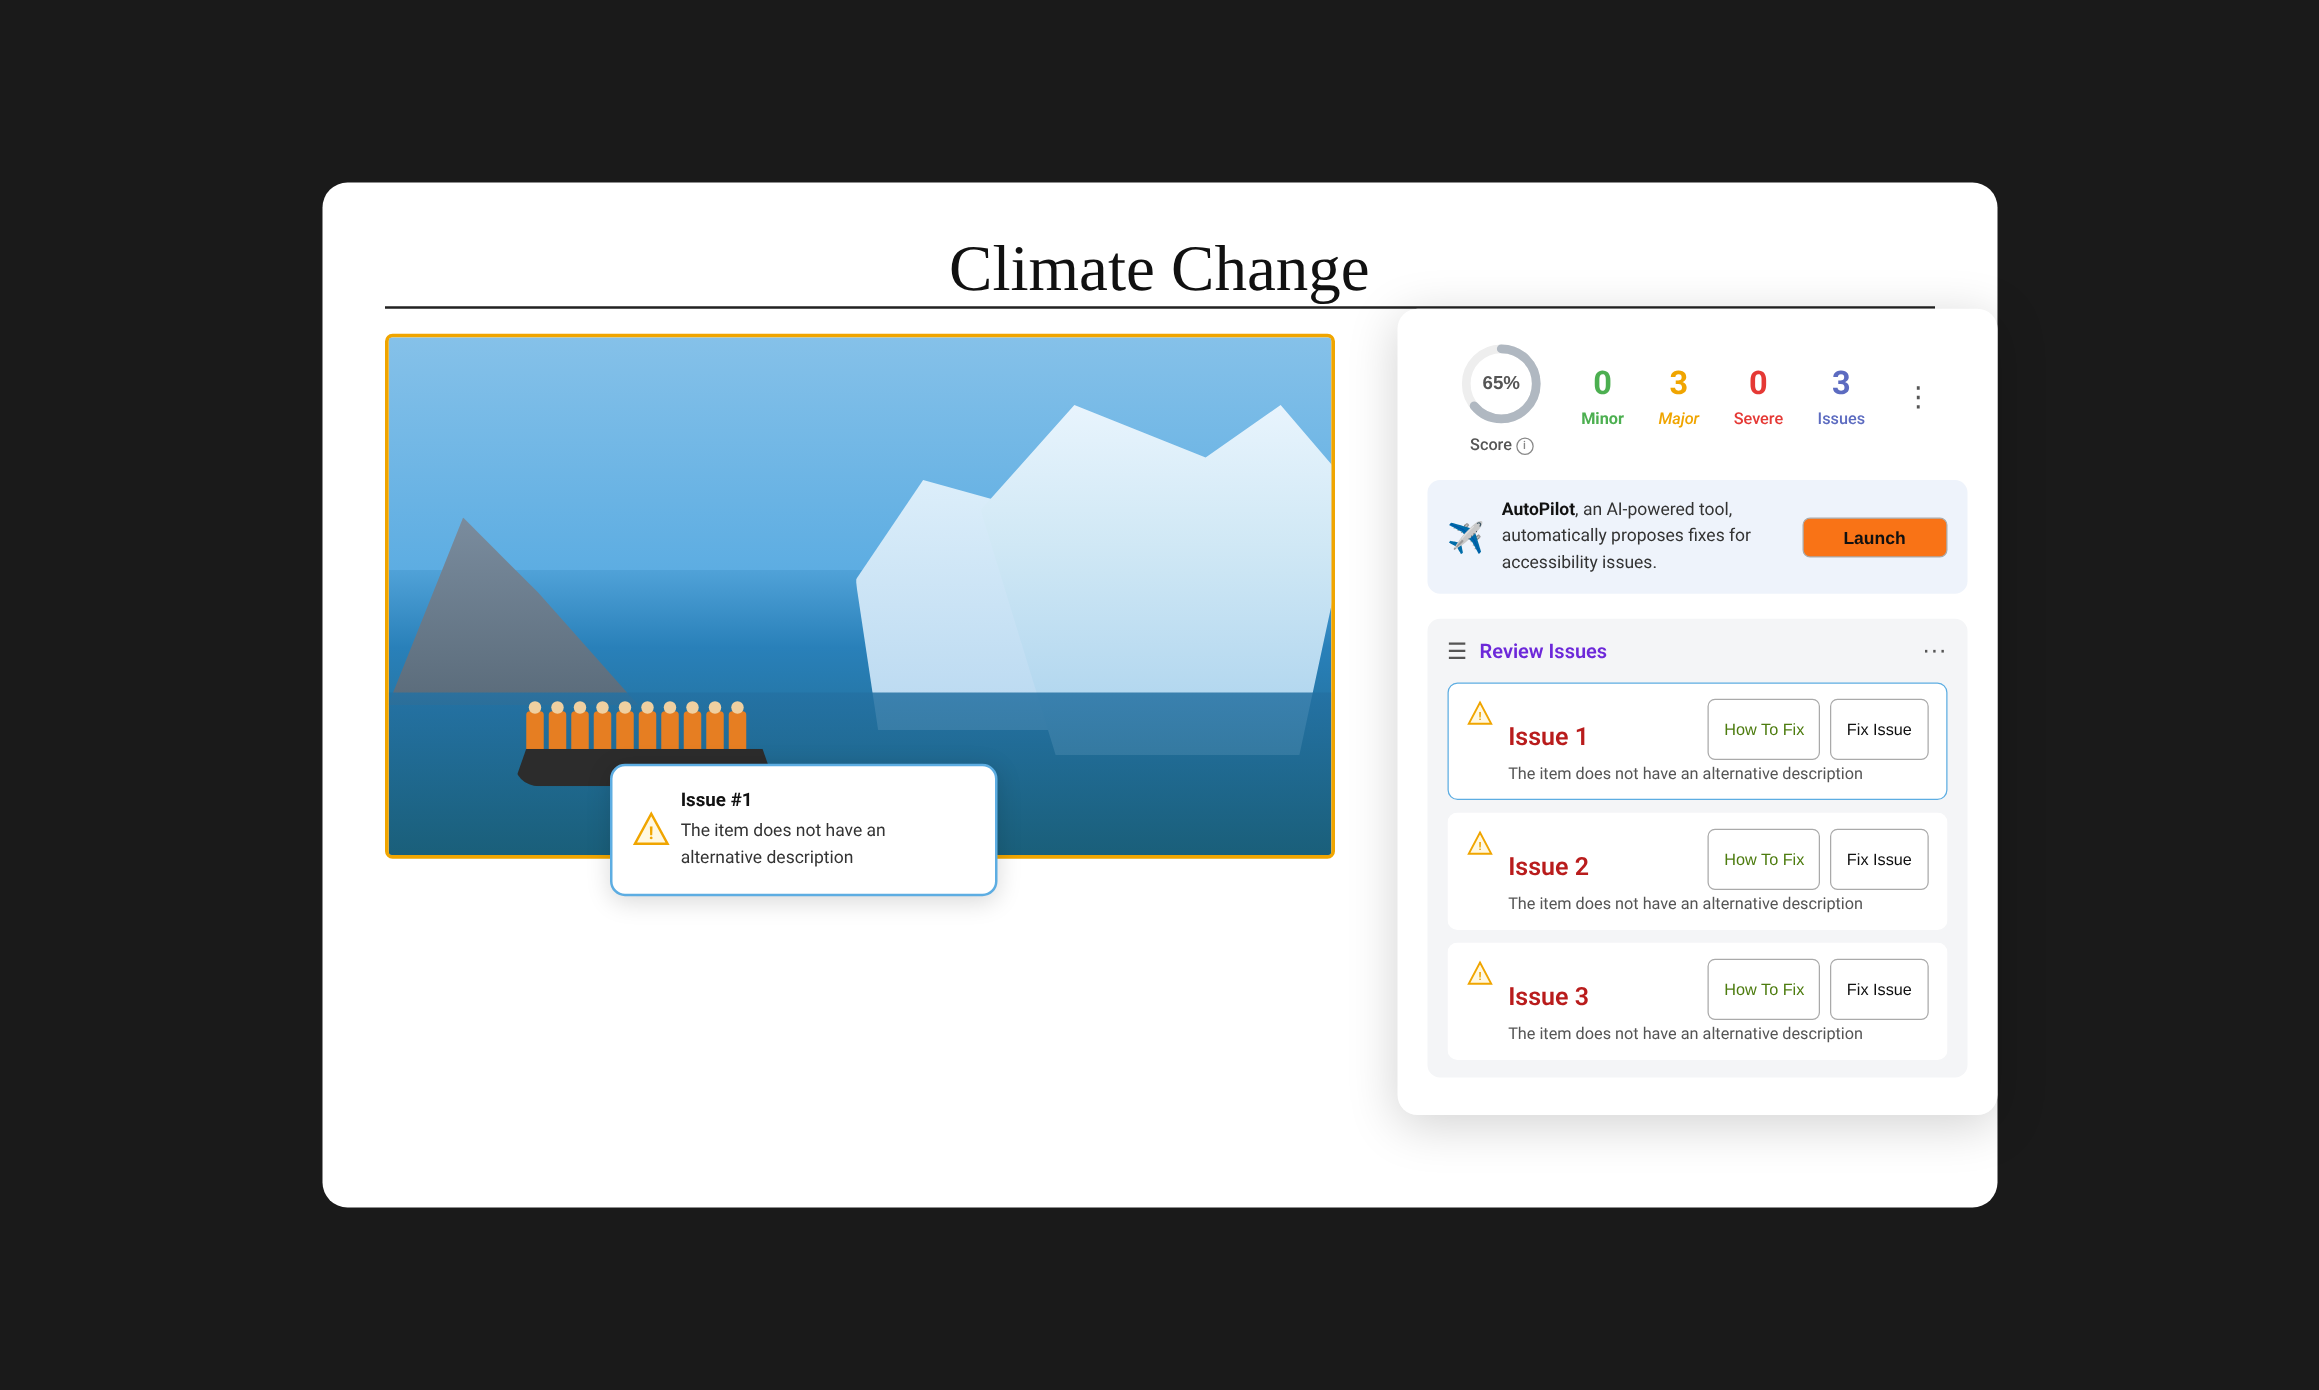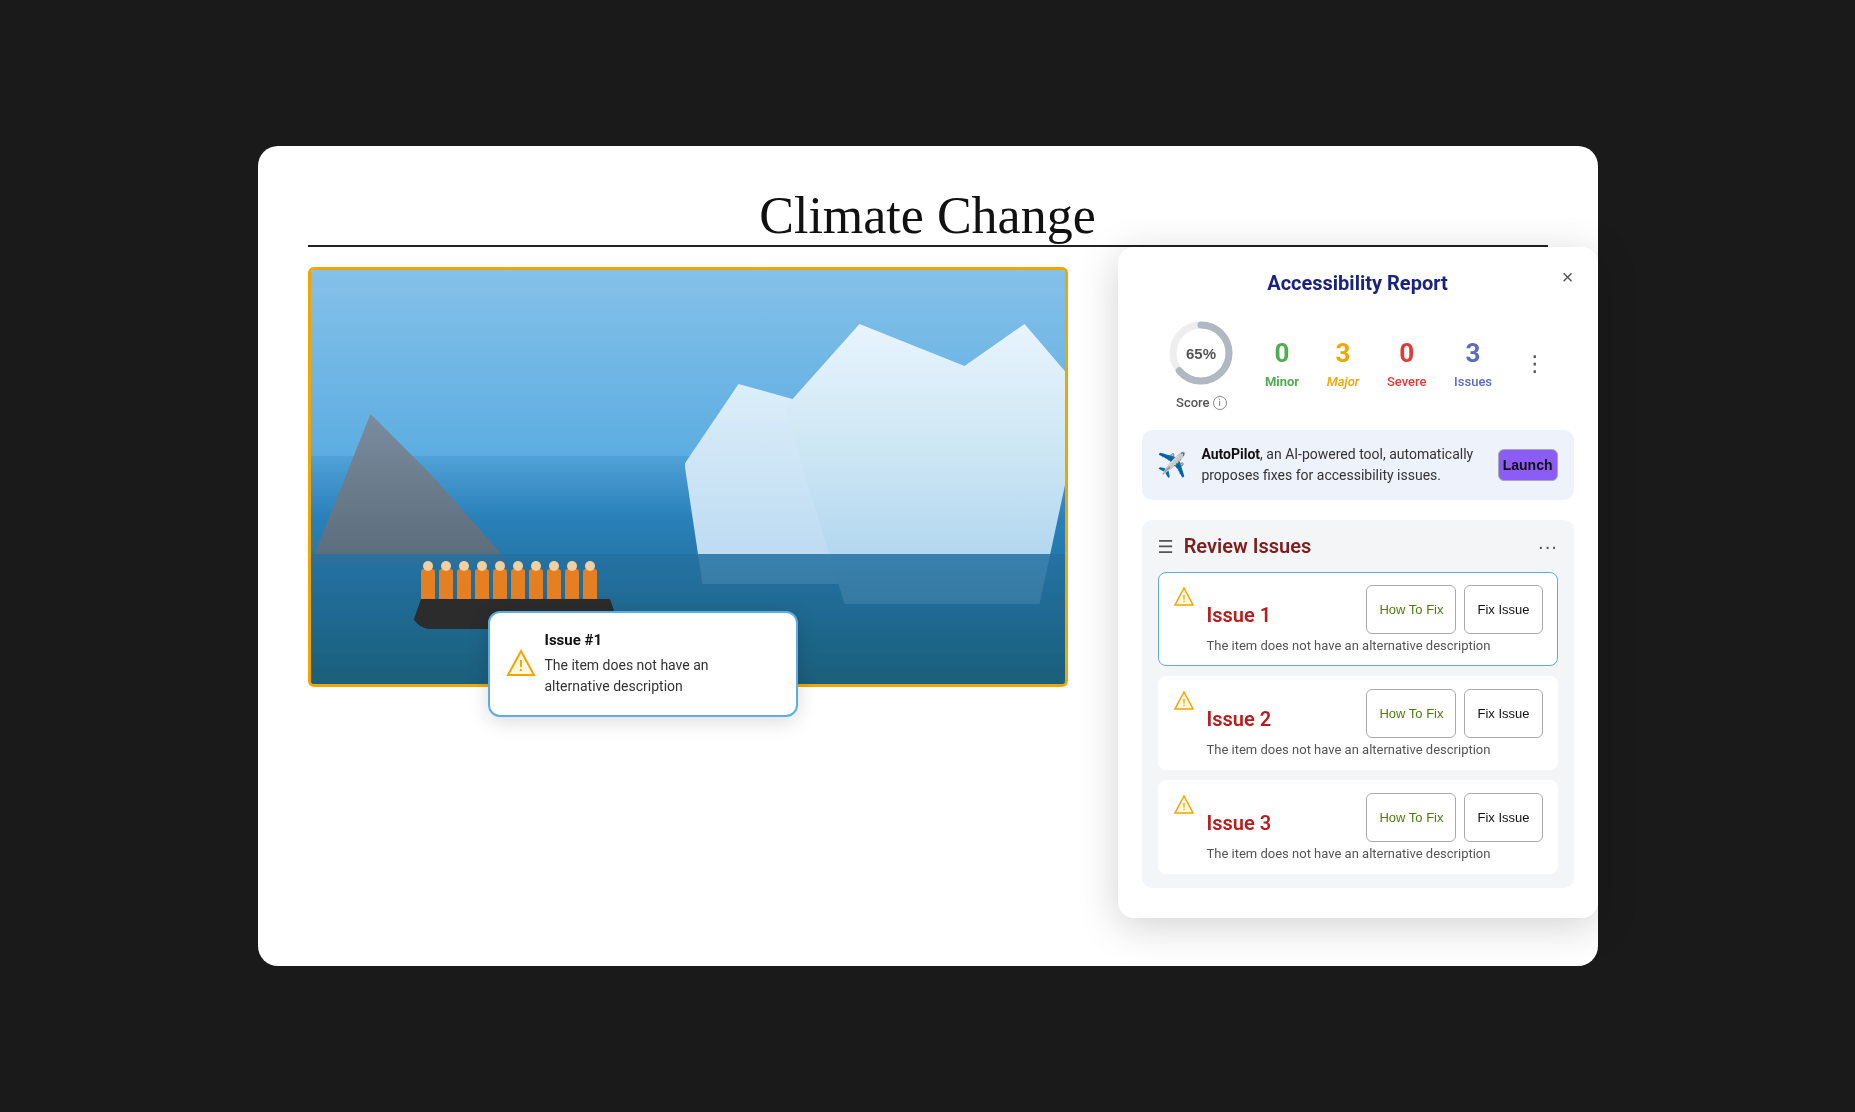--- a/index.html
+++ b/index.html
@@ -312,24 +312,24 @@
       font-size: 14px;
       color: #333;
       line-height: 1.5;
     }
 
     .autopilot-text strong {
       color: #111;
     }
 
     .launch-btn {
-      background: #8b5cf6;
+      background: #f97316;
       border: 1.5px solid #aaa;
       border-radius: 6px;
-      padding: 7px 4px;
+      padding: 7px 32px;
       font-size: 14px;
       font-weight: 600;
       color: #111;
       cursor: pointer;
       white-space: nowrap;
       flex-shrink: 0;
     }
 
     .review-section {
       background: #f4f5f7;
@@ -349,23 +349,23 @@
       align-items: center;
       gap: 10px;
     }
 
     .review-icon {
       font-size: 18px;
       color: #555;
     }
 
     .review-title {
-      font-size: 20px;
+      font-size: 16px;
       font-weight: 600;
-      color: #7f1d1d;
+      color: #6d28d9;
     }
 
     .review-more {
       background: none;
       border: none;
       font-size: 20px;
       color: #555;
       cursor: pointer;
     }
 
@@ -489,24 +489,20 @@
         <svg class="issue-tooltip-icon" viewBox="0 0 32 32" fill="none">
           <path d="M16 3L29 27H3L16 3Z" fill="#fff8e1" stroke="#f0a500" stroke-width="2"></path>
           <text x="16" y="23" text-anchor="middle" font-size="14" font-weight="700" fill="#f0a500">!</text>
         </svg>
         <div class="issue-tooltip-title">Issue #1</div>
         <div class="issue-tooltip-text">The item does not have an alternative description</div>
       </div>
     </div>
 
     <div class="a11y-panel">
-      <div class="panel-header">
-        <span class="panel-title">Accessibility Report</span>
-        <button class="panel-close">×</button>
-      </div>
 
       <div class="score-row">
 
         <div class="score-item">
           <svg width="72" height="72" class="donut-svg">
             <circle cx="36" cy="36" r="28" fill="none" stroke="#eee" stroke-width="7"></circle>
             <circle cx="36" cy="36" r="28" fill="none" stroke="#b0b8c1" stroke-width="7" stroke-dasharray="175.93 175.93" stroke-dashoffset="63.33" stroke-linecap="round"></circle>
             <text x="36" y="36" text-anchor="middle" dominant-baseline="central" font-size="15" font-weight="700" fill="#555" transform="rotate(90,36,36)" style="font-family:sans-serif">65%</text>
           </svg>
           <span class="score-label">

